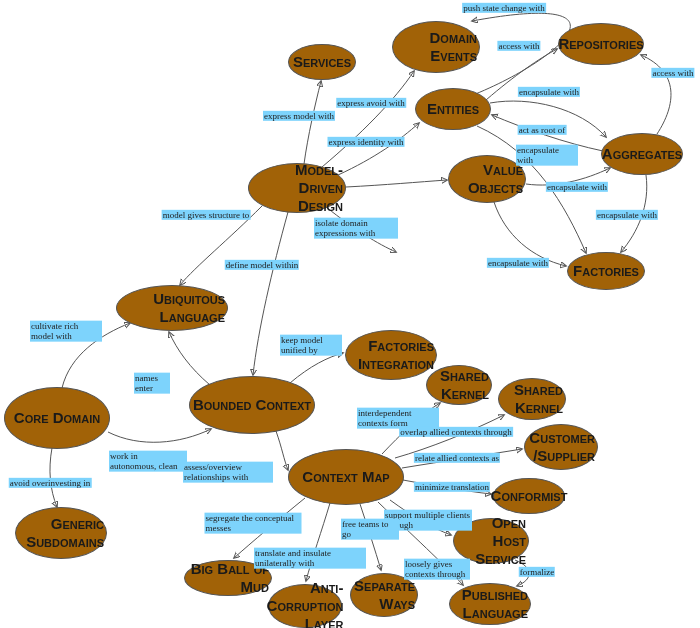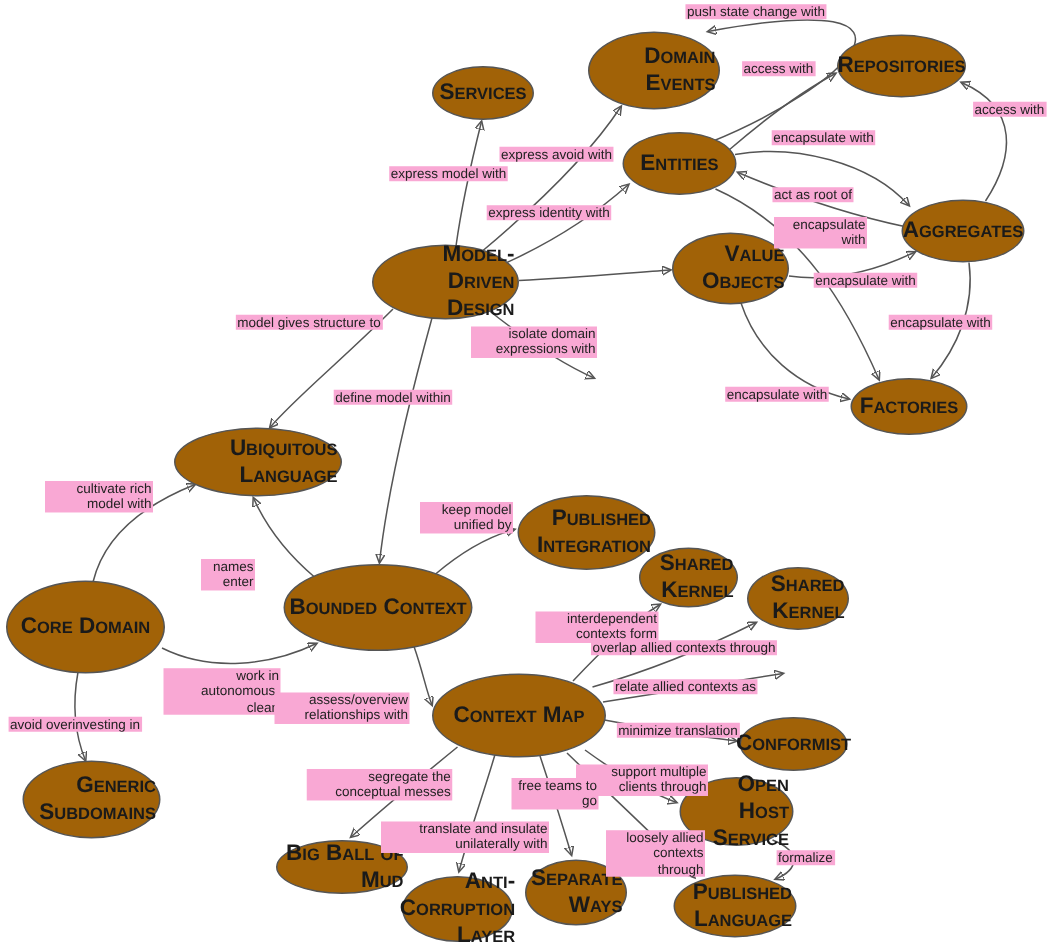--- a/index.html
+++ b/index.html
@@ -5,22 +5,22 @@
   html,body{margin:0;padding:0;background:#fff;}
   .canvas{position:relative;width:700px;height:628px;background:#ffffff;
     font-family:"Liberation Sans",sans-serif;overflow:hidden;}
   .edges{position:absolute;left:0;top:0;width:700px;height:628px;}
   .edges path{fill:none;stroke:#555;stroke-width:1;}
   .node{position:absolute;border:1.2px solid #555;border-radius:50%;
     background:#a16207;display:flex;align-items:center;justify-content:center;
     text-align:right;font-variant:small-caps;font-weight:bold;font-size:15px;
     line-height:1.18;color:#1a1a1a;padding:2px;box-sizing:border-box;}
   .elabel{position:absolute;transform:translate(-50%,-50%);font-size:9px;
-    line-height:1.15;color:#222;text-align:right;background:#f9a8d4;padding:0 1px;
-    white-space:nowrap;}
+    line-height:1.15;color:#222;text-align:left;background:#7dd3fc;padding:0 1px;
+    white-space:nowrap;font-family:Liberation Serif, serif;}
   .elabel.wrap{white-space:normal;}
 </style>
 </head>
 <body>
 
 <div class="canvas">
 
   <svg class="edges" viewBox="0 0 700 628">
     <defs>
       <marker id="arw" markerWidth="8" markerHeight="8" refX="5.5" refY="3" orient="auto" markerUnits="userSpaceOnUse">
@@ -63,25 +63,26 @@
 
   <div class="node" style="left:288px;top:44px;width:68px;height:36px">Services</div>
   <div class="node" style="left:392px;top:21px;width:88px;height:52px">Domain Events</div>
   <div class="node" style="left:558px;top:23px;width:86px;height:42px">Repositories</div>
   <div class="node" style="left:415px;top:88px;width:76px;height:42px">Entities</div>
   <div class="node" style="left:601px;top:133px;width:82px;height:42px">Aggregates</div>
   <div class="node" style="left:448px;top:155px;width:78px;height:48px">Value Objects</div>
   <div class="node" style="left:248px;top:163px;width:98px;height:50px">Model-Driven Design</div>
   <div class="node" style="left:567px;top:252px;width:78px;height:38px">Factories</div>
   <div class="node" style="left:116px;top:285px;width:112px;height:46px">Ubiquitous Language</div>
-  <div class="node" style="left:345px;top:330px;width:92px;height:50px">Published Integration</div>
+  <div class="node" style="left:345px;top:330px;width:92px;height:50px">Factories Integration</div>
   <div class="node" style="left:426px;top:365px;width:66px;height:40px">Shared Kernel</div>
   <div class="node" style="left:498px;top:378px;width:68px;height:42px">Shared Kernel</div>
   <div class="node" style="left:4px;top:387px;width:106px;height:62px">Core Domain</div>
   <div class="node" style="left:189px;top:376px;width:126px;height:58px">Bounded Context</div>
+  <div class="node" style="left:524px;top:424px;width:74px;height:46px">Customer /Supplier</div>
   <div class="node" style="left:288px;top:449px;width:116px;height:56px">Context Map</div>
   <div class="node" style="left:493px;top:478px;width:72px;height:36px">Conformist</div>
   <div class="node" style="left:453px;top:518px;width:76px;height:46px">Open Host Service</div>
   <div class="node" style="left:15px;top:507px;width:92px;height:52px">Generic Subdomains</div>
   <div class="node" style="left:184px;top:560px;width:88px;height:36px">Big Ball of Mud</div>
   <div class="node" style="left:268px;top:584px;width:74px;height:44px">Anti-Corruption Layer</div>
   <div class="node" style="left:350px;top:573px;width:68px;height:44px">Separate Ways</div>
   <div class="node" style="left:449px;top:583px;width:82px;height:42px">Published Language</div>
 
   <div class="elabel" style="left:504px;top:8px">push state change with</div>
@@ -106,16 +107,16 @@
   <div class="elabel wrap" style="left:311px;top:345px;width:60px">keep model unified by</div>
   <div class="elabel wrap" style="left:228px;top:472px;width:88px">assess/overview relationships with</div>
   <div class="elabel wrap" style="left:398px;top:418px;width:80px">interdependent contexts form</div>
   <div class="elabel" style="left:456px;top:432px">overlap allied contexts through</div>
   <div class="elabel" style="left:457px;top:458px">relate allied contexts as</div>
   <div class="elabel" style="left:452px;top:487px">minimize translation</div>
   <div class="elabel wrap" style="left:428px;top:520px;width:86px">support multiple clients through</div>
   <div class="elabel wrap" style="left:370px;top:529px;width:56px">free teams to go</div>
   <div class="elabel wrap" style="left:310px;top:558px;width:110px">translate and insulate unilaterally with</div>
   <div class="elabel wrap" style="left:253px;top:523px;width:95px">segregate the conceptual messes</div>
-  <div class="elabel wrap" style="left:437px;top:569px;width:64px">loosely allied contexts through</div>
+  <div class="elabel wrap" style="left:437px;top:569px;width:64px">loosely gives contexts through</div>
   <div class="elabel" style="left:537px;top:572px">formalize</div>
 
 </div>
 
 </body></html>

